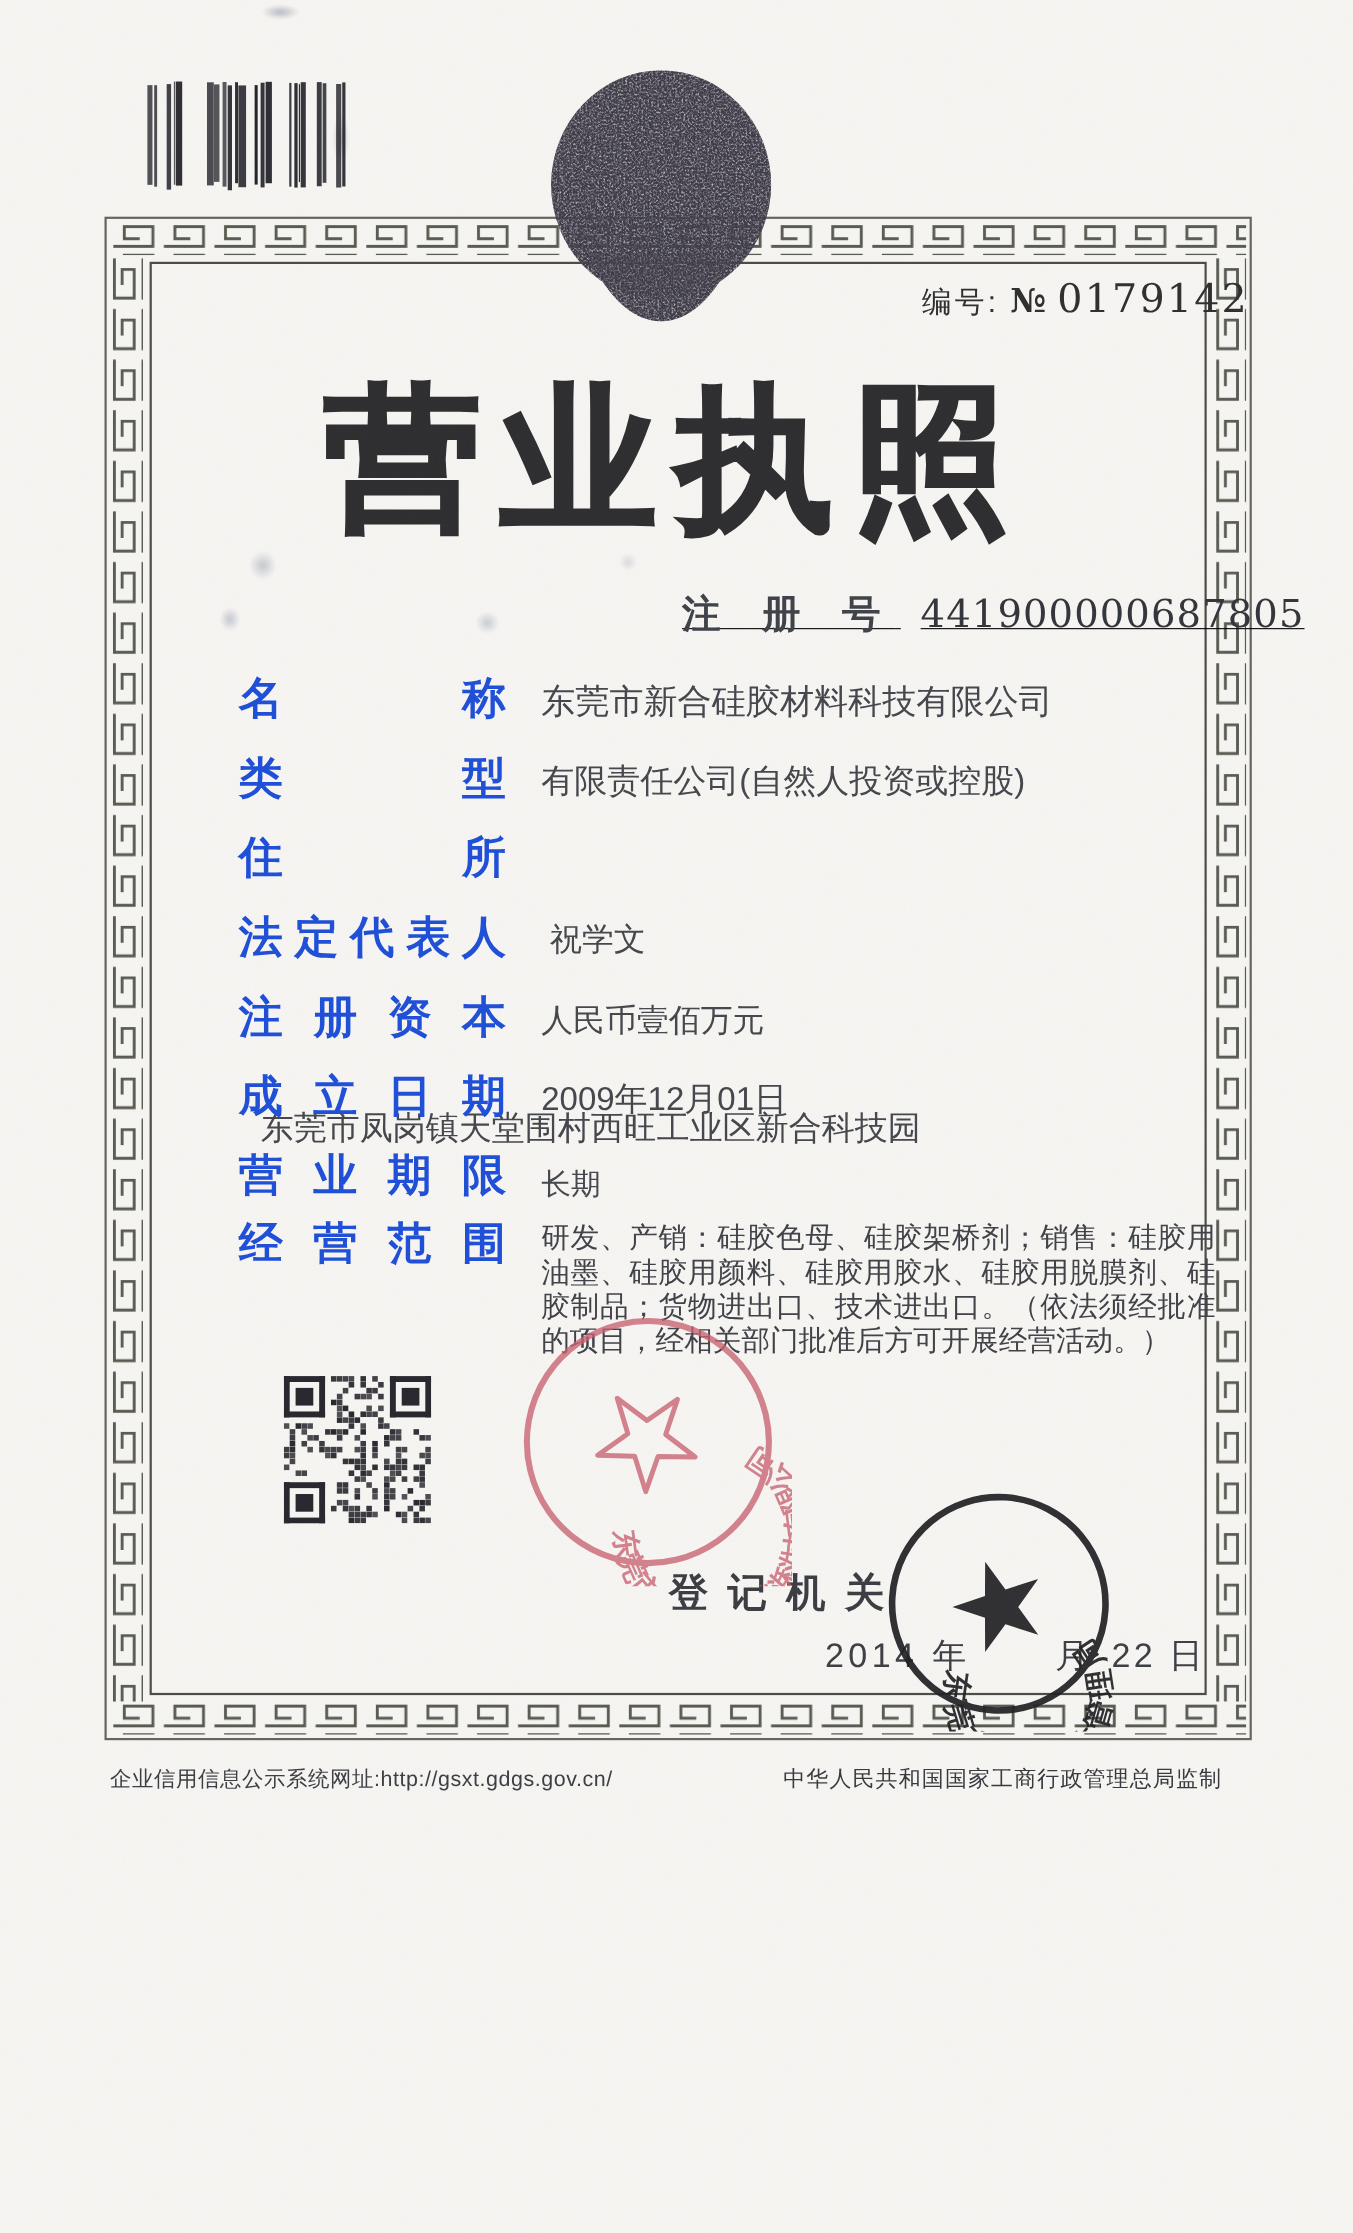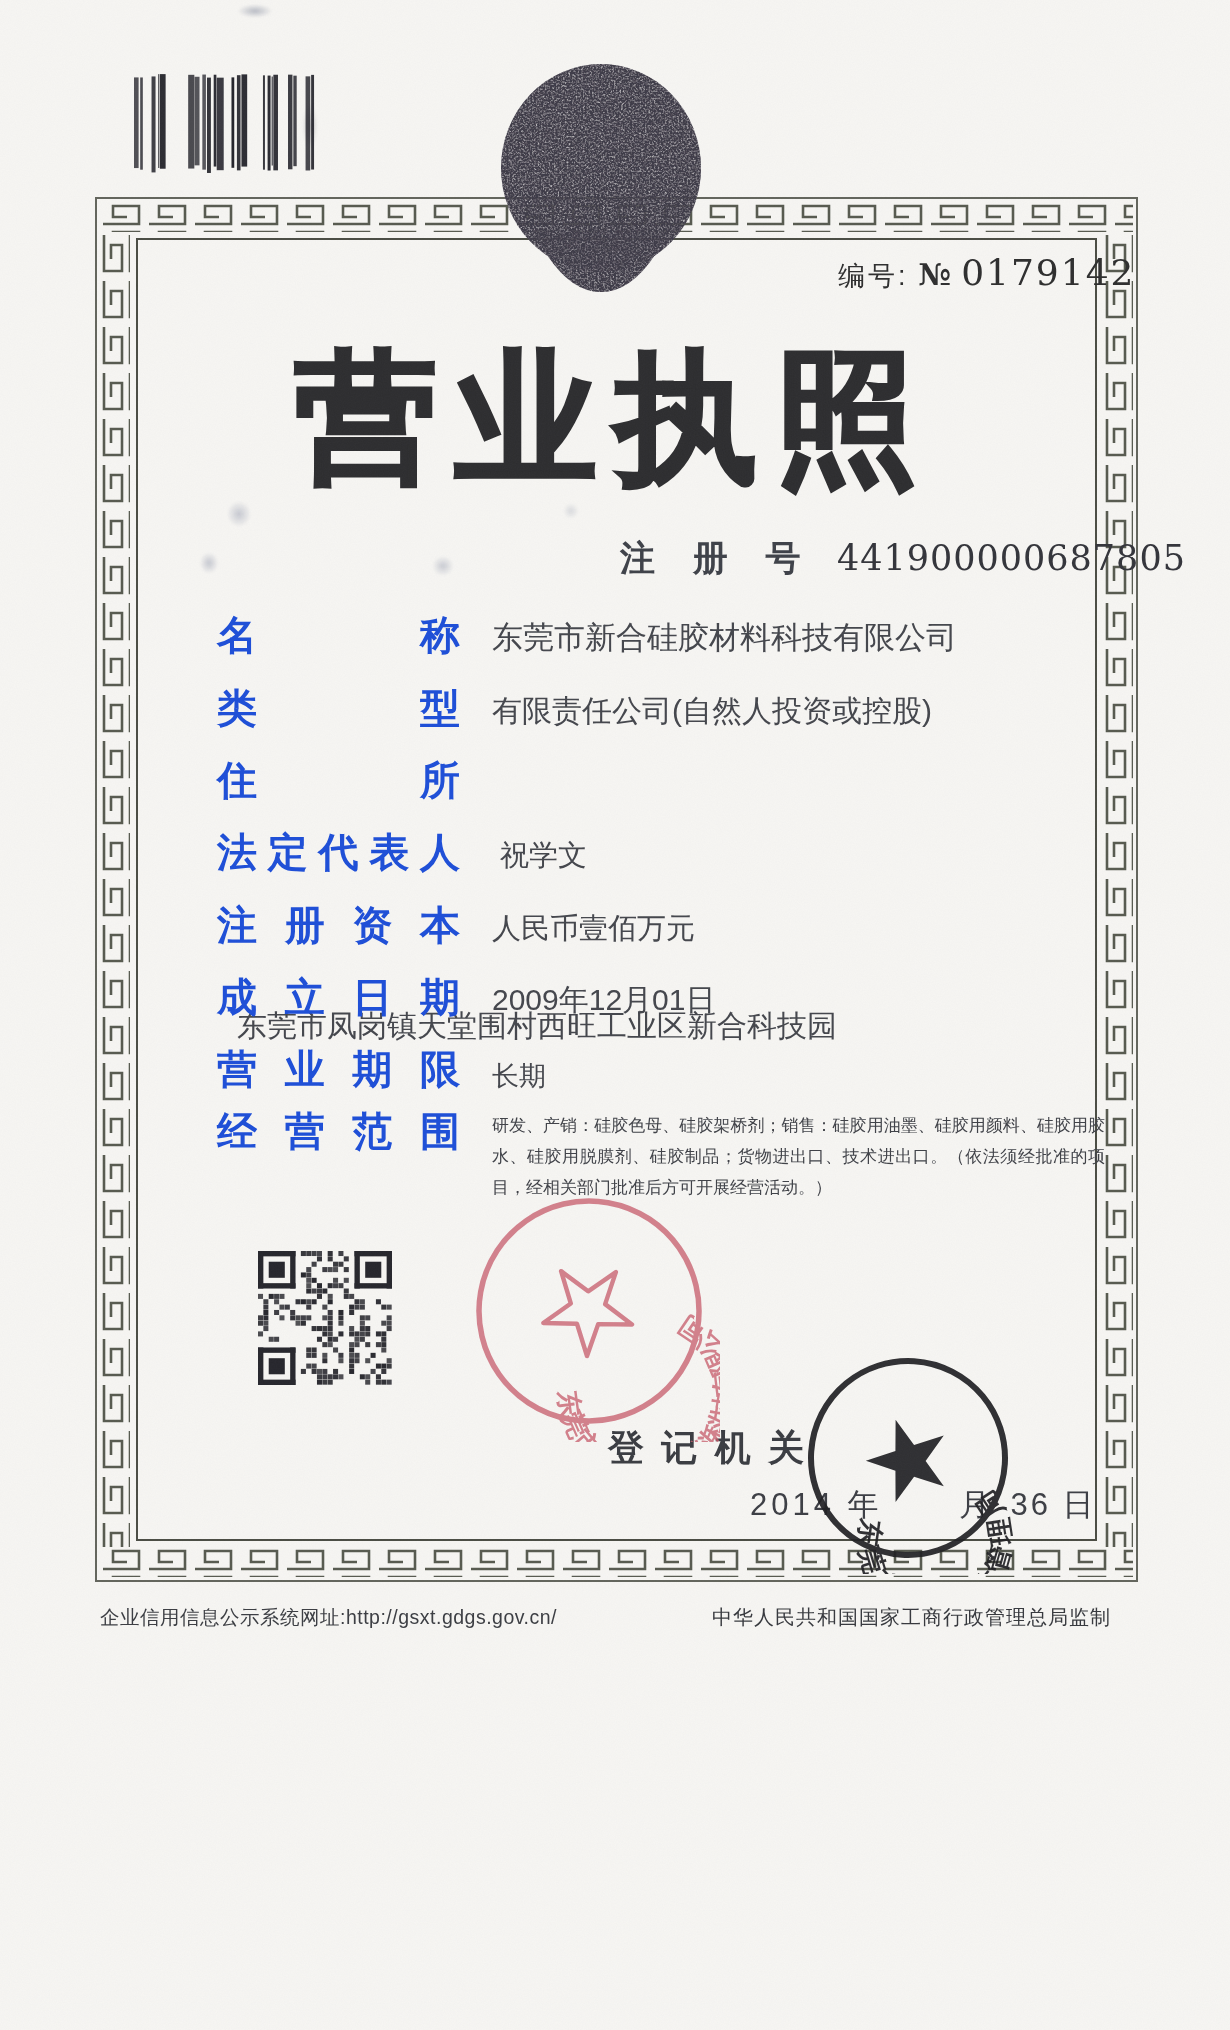--- a/index.html
+++ b/index.html
@@ -27,39 +27,39 @@
   #emblem{left:498px;top:60px;width:208px;height:238px;z-index:5;}
   #serial-line{left:838px;top:252px;width:240px;z-index:6;color:#2e2e2e;white-space:nowrap;}
   #serial-line .cn{font-size:27px;letter-spacing:3px;}
   #serial-line .numero{font-family:"DejaVu Serif", serif;font-weight:bold;font-size:30px;margin-left:10px;}
   #serial-line .num{font-family:"DejaVu Serif", serif;font-size:36px;margin-left:10px;letter-spacing:2px;}
   #doc-title{left:295px;top:342px;width:622px;height:158px;display:flex;justify-content:space-between;z-index:6;}
   #doc-title span{
     font-size:142px;line-height:152px;font-weight:900;color:#2d2d2f;
     -webkit-text-stroke:3px #2d2d2f;
   }
-  #regno-line{left:620px;top:535px;white-space:nowrap;z-index:6;}
+  #regno-line{left:620px;top:535px;white-space:nowrap;z-index:6;text-decoration:underline;}
   #regno-line .lbl{font-size:35px;color:#3e4148;letter-spacing:14px;font-weight:600;}
   #regno-line .val{font-family:"DejaVu Serif", serif;font-size:35px;color:#33343a;margin-left:18px;letter-spacing:1px;}
   
   .field-row{position:absolute;left:205px;width:900px;z-index:6;display:flex;align-items:flex-start;}
   .field-label{
     width:243px;flex:0 0 243px;font-size:40px;line-height:46px;font-weight:700;color:#1d4ed8;
     text-align:justify;text-align-last:justify;margin-left:12px;
   }
   .field-value{margin-left:32px;color:#44464c;font-size:30px;line-height:44px;padding-top:4px;}
   #row-name{top:612px;}    #row-name .field-value{font-size:31px;}
   #row-type{top:685px;}    #row-type .field-value{font-size:30px;}
   #row-addr{top:757px;flex-direction:column;}    #row-addr .field-value{font-size:30px;}
   #row-legal{top:829px;gap:20px;}   #row-legal .field-value{font-size:29px;margin-left:20px;}
   #row-capital{top:902px;} #row-capital .field-value{font-size:29px;}
   #row-estab{top:974px;}   #row-estab .field-value{font-size:30px;}
   #row-term{top:1046px;}   #row-term .field-value{font-size:27px;padding-top:8px;}
   #row-scope{top:1108px;}
-  #row-scope .field-value{font-size:17px;line-height:31px;padding-top:2px;width:625px;color:#3f4147;text-align:justify;}
+  #row-scope .field-value{font-size:26px;line-height:31px;padding-top:2px;width:625px;color:#3f4147;text-align:justify;}
   
   #qr-code{left:258px;top:1251px;width:134px;height:134px;z-index:6;}
   #company-seal{left:458px;top:1180px;width:262px;height:262px;z-index:8;}
   #registry-line{left:608px;top:1424px;width:196px;display:flex;justify-content:space-between;z-index:6;}
   #registry-line span{font-size:36px;font-weight:600;color:#3a3c41;}
   #date-line{left:750px;top:1484px;z-index:6;white-space:nowrap;color:#3c3e44;}
   #date-line span{font-size:31px;}
   #date-line .d-year{letter-spacing:4px;}
   #date-line .d-month{margin-left:72px;}
   #date-line .d-day{margin-left:16px;letter-spacing:3px;}
@@ -409,21 +409,21 @@
 <div id="registry-line" class="abs">
   <span>登</span>
   <span>记</span>
   <span>机</span>
   <span>关</span>
 </div>
 
 <div id="date-line" class="abs">
   <span class="d-year">2014 年</span>
   <span class="d-month">月</span>
-  <span class="d-day">36 日</span>
+  <span class="d-day">22 日</span>
 </div>
 
 <svg id="authority-seal" class="abs" viewBox="0 0 232 232">
   <g transform="rotate(-18 116 116)">
     <circle cx="116" cy="116" r="97" fill="none" stroke="#1f1f22" stroke-width="6"></circle>
     <polygon transform="translate(116,119) scale(0.98)" points="0,-44 10,-13.8 41.8,-13.6 16.2,5.3 25.9,35.6 0,17 -25.9,35.6 -16.2,5.3 -41.8,-13.6 -10,-13.8" fill="#1f1f22"></polygon>
     <path id="aseal-path" d="M 55.4,159.4 A 75,75 0 1 0 176.6,159.4" fill="none"></path>
     <text font-size="27" font-weight="bold" fill="#1f1f22" font-family="Liberation Sans, sans-serif">
       <textPath href="#aseal-path" startOffset="0" textLength="316">东莞市工商行政管理局</textPath>
     </text>

